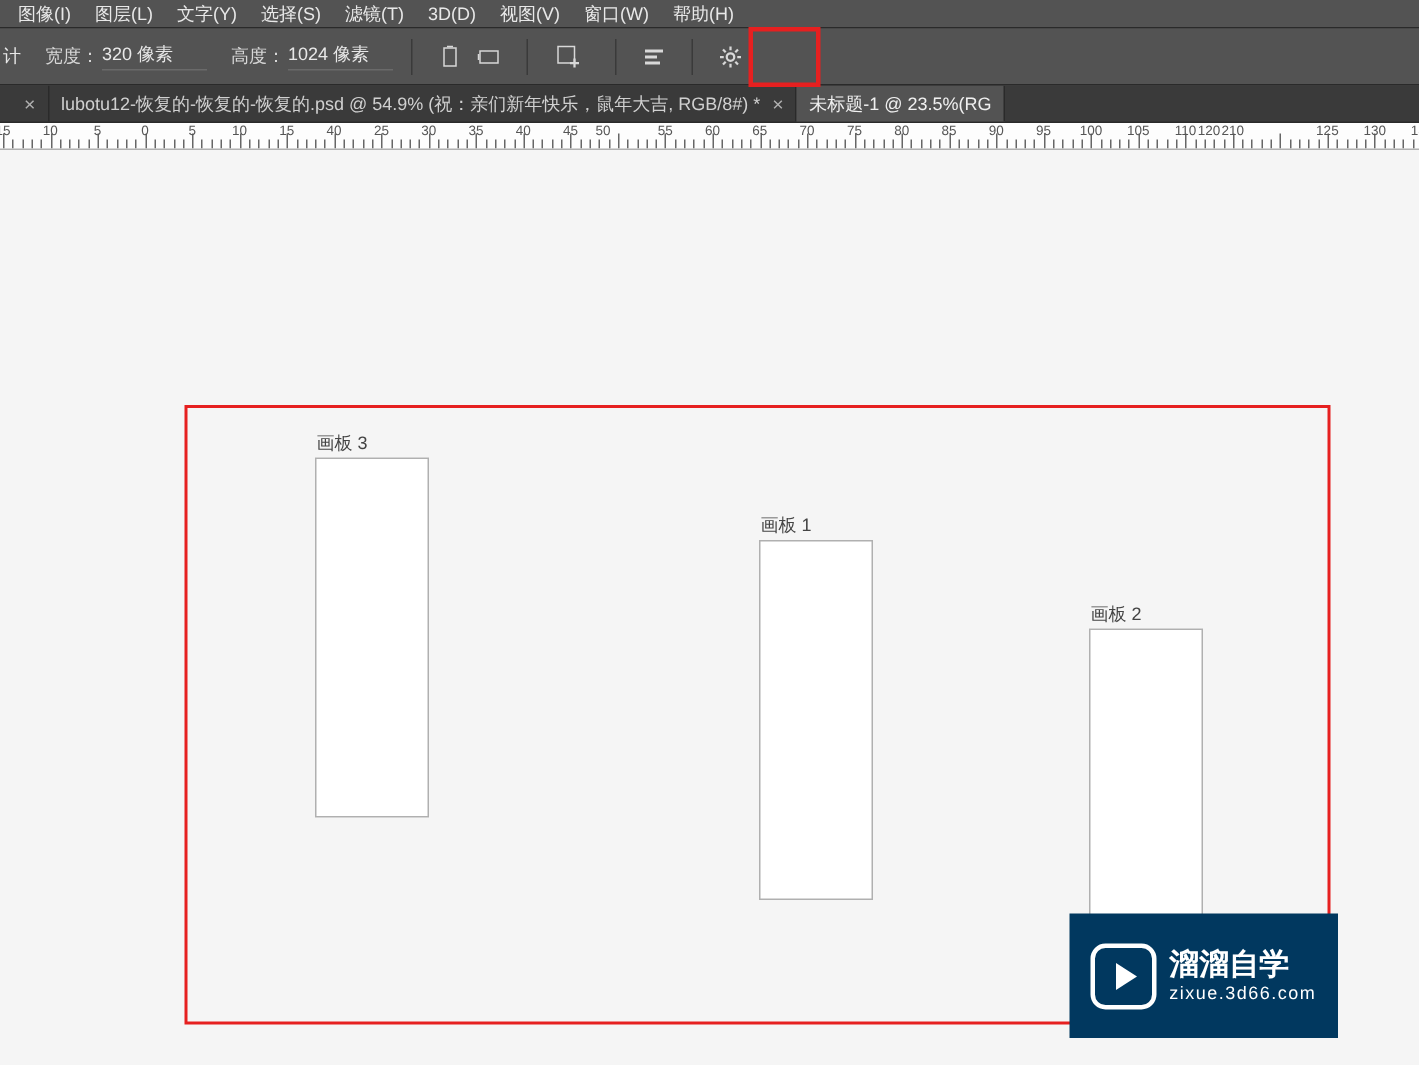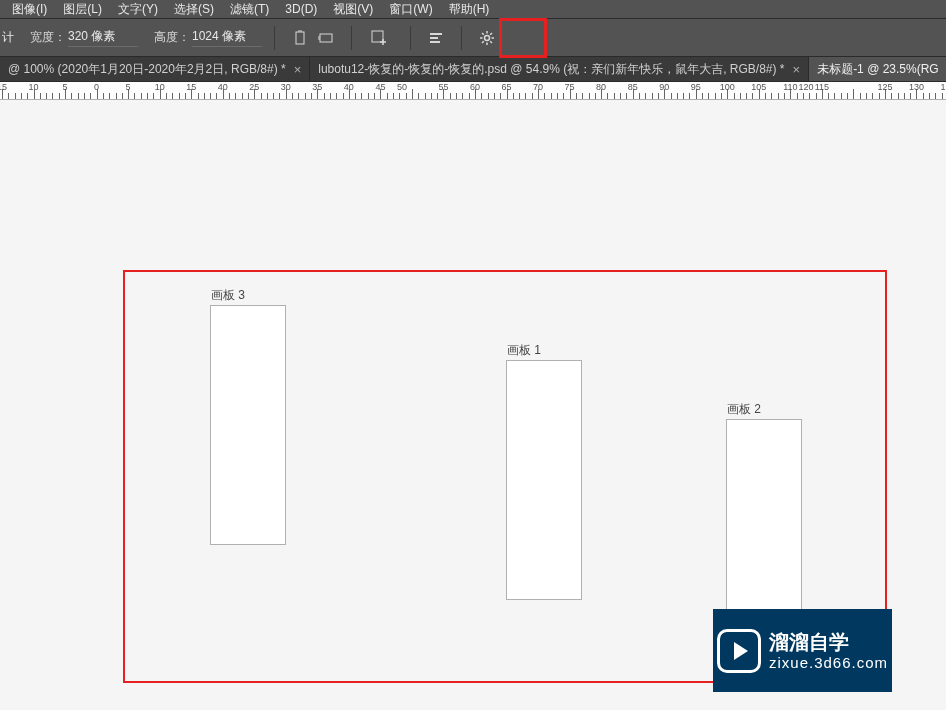--- a/index.html
+++ b/index.html
@@ -220,21 +220,21 @@
       color: #fff;
       display: flex;
       flex-direction: column;
       line-height: 1.2;
     }
     .watermark-main {
       font-size: 20px;
       font-weight: bold;
     }
     .watermark-sub {
-      font-size: 15px;
+      font-size: 12px;
       letter-spacing: 1px;
       text-align: right;
     }
     
     .gear-icon svg, .align-icon svg, .crop-icon svg { display: block; }
   </style>
 </head>
 <body>
 
 <div class="menubar">
@@ -307,21 +307,20 @@
           <line x1="11.2" y1="4.8" x2="13" y2="3"></line>
         </g>
       </svg>
   </div>
 
   <div class="highlight-box"></div>
 </div>
 
 <div class="tabs-bar">
   <div class="tab">
-    <span>@ 100% (2020年1月20日-2020年2月2日, RGB/8#) *</span>
     <span class="close-x">×</span>
   </div>
   <div class="tab">
     <span>lubotu12-恢复的-恢复的-恢复的.psd @ 54.9% (祝：亲们新年快乐，鼠年大吉, RGB/8#) *</span>
     <span class="close-x">×</span>
   </div>
   <div class="tab active">
     <span>未标题-1 @ 23.5%(RG</span>
   </div>
 </div>
@@ -477,21 +476,21 @@
     <div class="ruler-tick" style="left: 771.413px;"></div>
     <div class="ruler-tick" style="left: 777.72px;"></div>
     <div class="ruler-tick" style="left: 784.027px;"></div>
     <div class="ruler-tick major" style="left: 790.333px;"></div>
     <div class="ruler-label" style="left: 790.333px;">110</div>
     <div class="ruler-tick" style="left: 796.64px;"></div>
     <div class="ruler-tick" style="left: 802.947px;"></div>
     <div class="ruler-tick" style="left: 809.253px;"></div>
     <div class="ruler-tick" style="left: 815.56px;"></div>
     <div class="ruler-tick major" style="left: 821.867px;"></div>
-    <div class="ruler-label" style="left: 821.867px;">115</div>
+    <div class="ruler-label" style="left: 821.867px;">210</div>
     <div class="ruler-tick" style="left: 828.173px;"></div>
     <div class="ruler-tick" style="left: 834.48px;"></div>
     <div class="ruler-tick" style="left: 840.787px;"></div>
     <div class="ruler-tick" style="left: 847.093px;"></div>
     <div class="ruler-tick major" style="left: 853.4px;"></div>
     <div class="ruler-label" style="left: 806px;">120</div>
     <div class="ruler-tick" style="left: 859.707px;"></div>
     <div class="ruler-tick" style="left: 866.013px;"></div>
     <div class="ruler-tick" style="left: 872.32px;"></div>
     <div class="ruler-tick" style="left: 878.627px;"></div>

